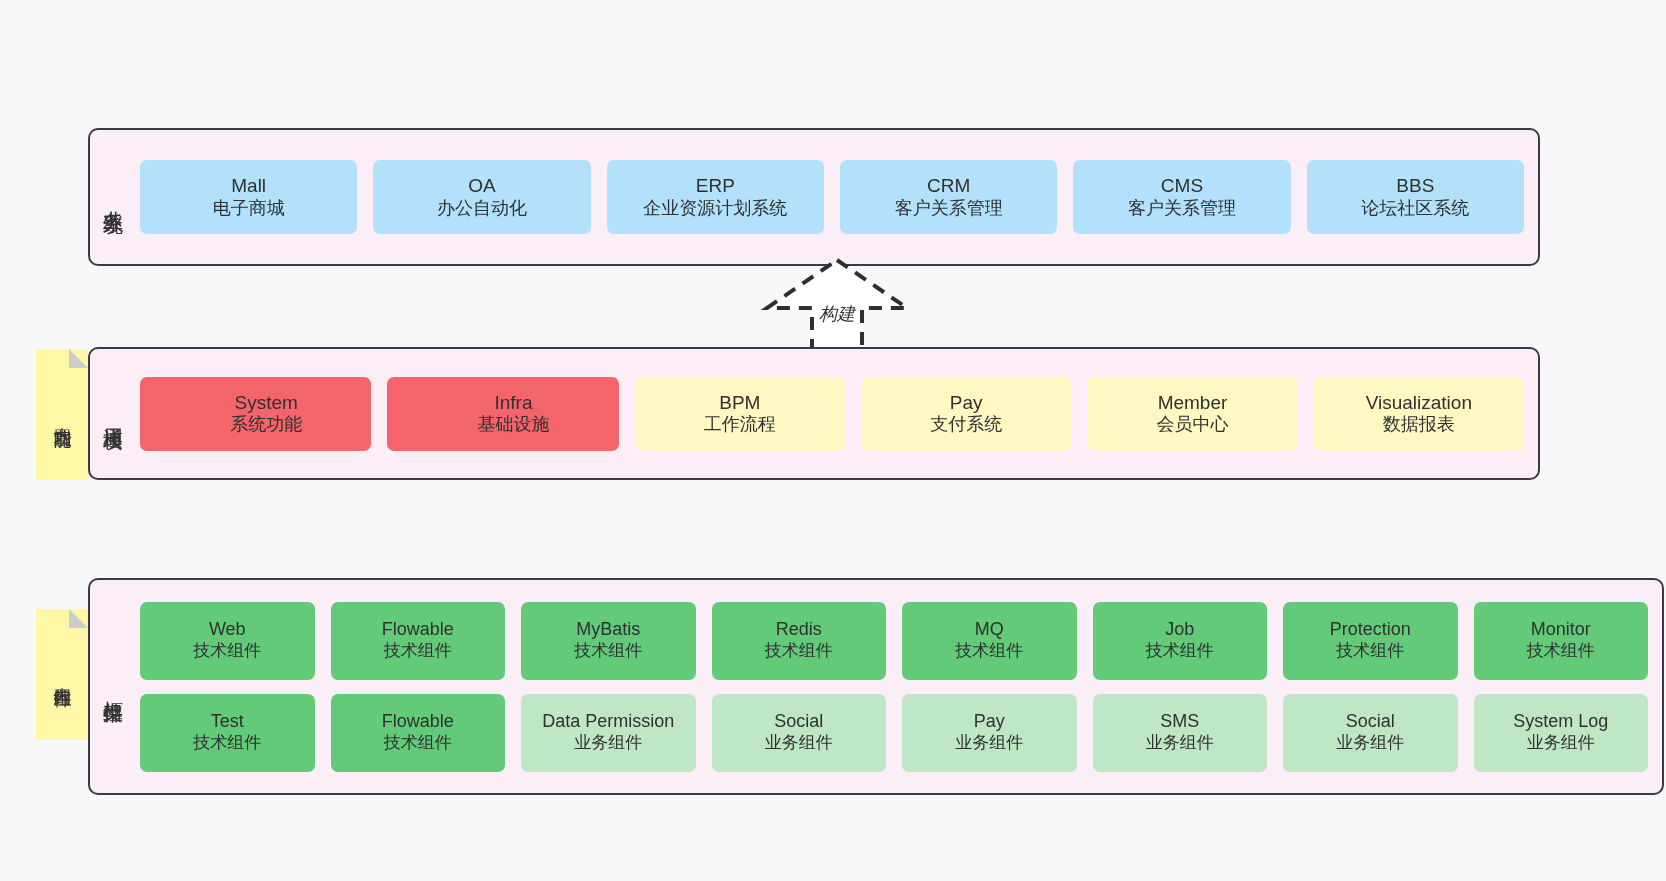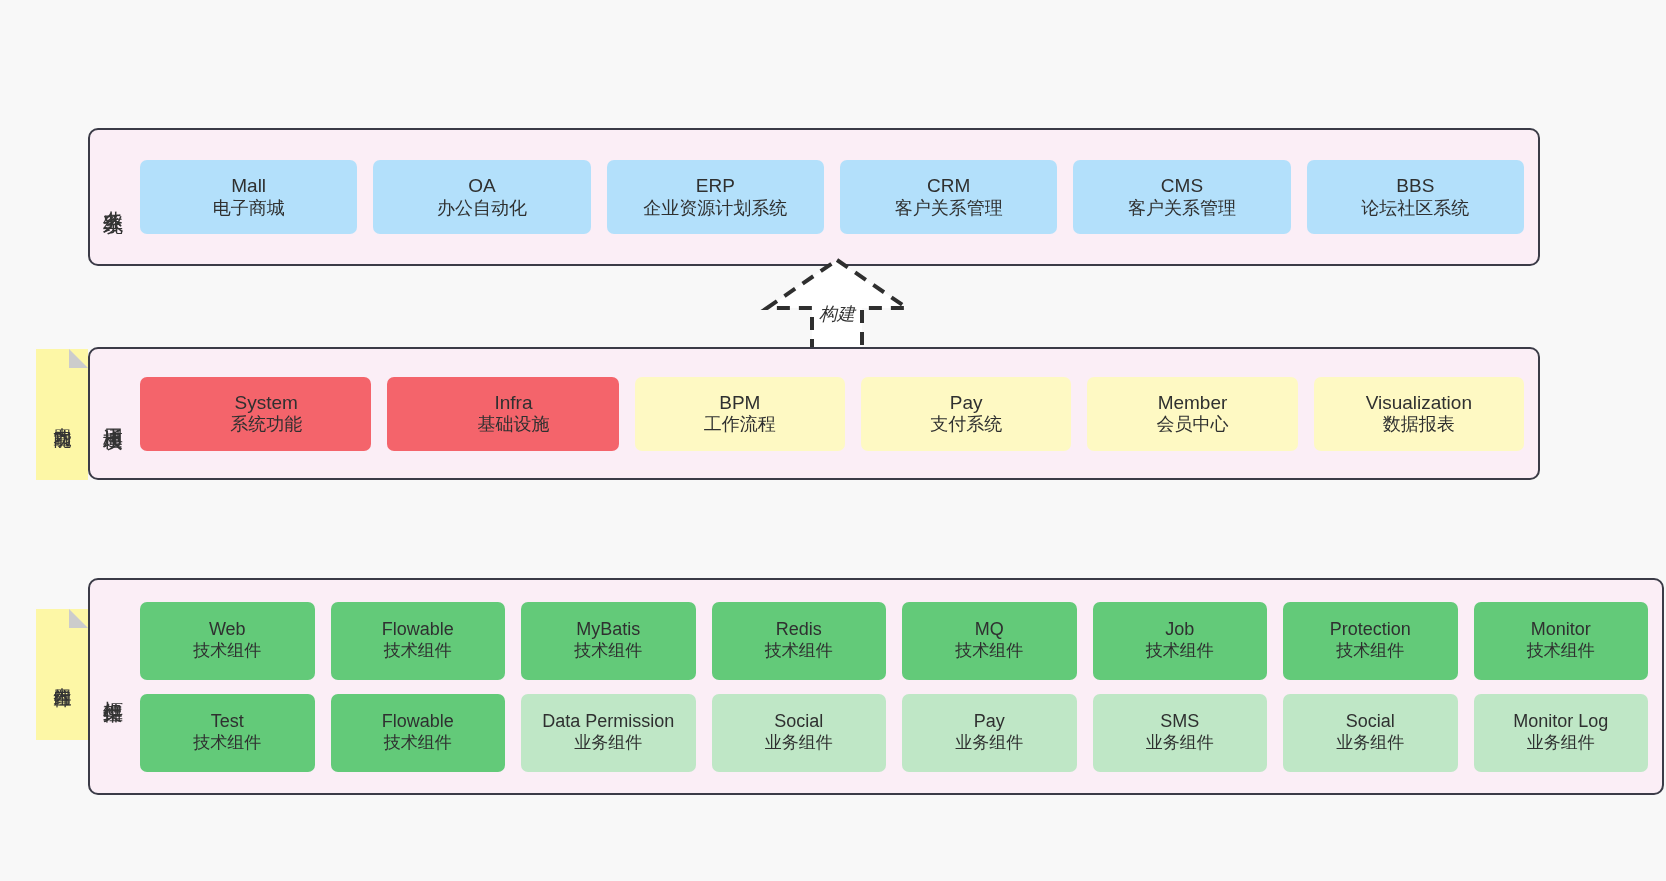--- a/index.html
+++ b/index.html
@@ -308,21 +308,21 @@
         </div>
         <div class="card compact c-green-light">
           <span class="en">SMS</span>
           <span class="cn">业务组件</span>
         </div>
         <div class="card compact c-green-light">
           <span class="en">Social</span>
           <span class="cn">业务组件</span>
         </div>
         <div class="card compact c-green-light">
-          <span class="en">Monitor Log</span>
+          <span class="en">System Log</span>
           <span class="cn">业务组件</span>
         </div>
       </div>
 
     </div>
   </div>
 
 </div>
 
 </body></html>

